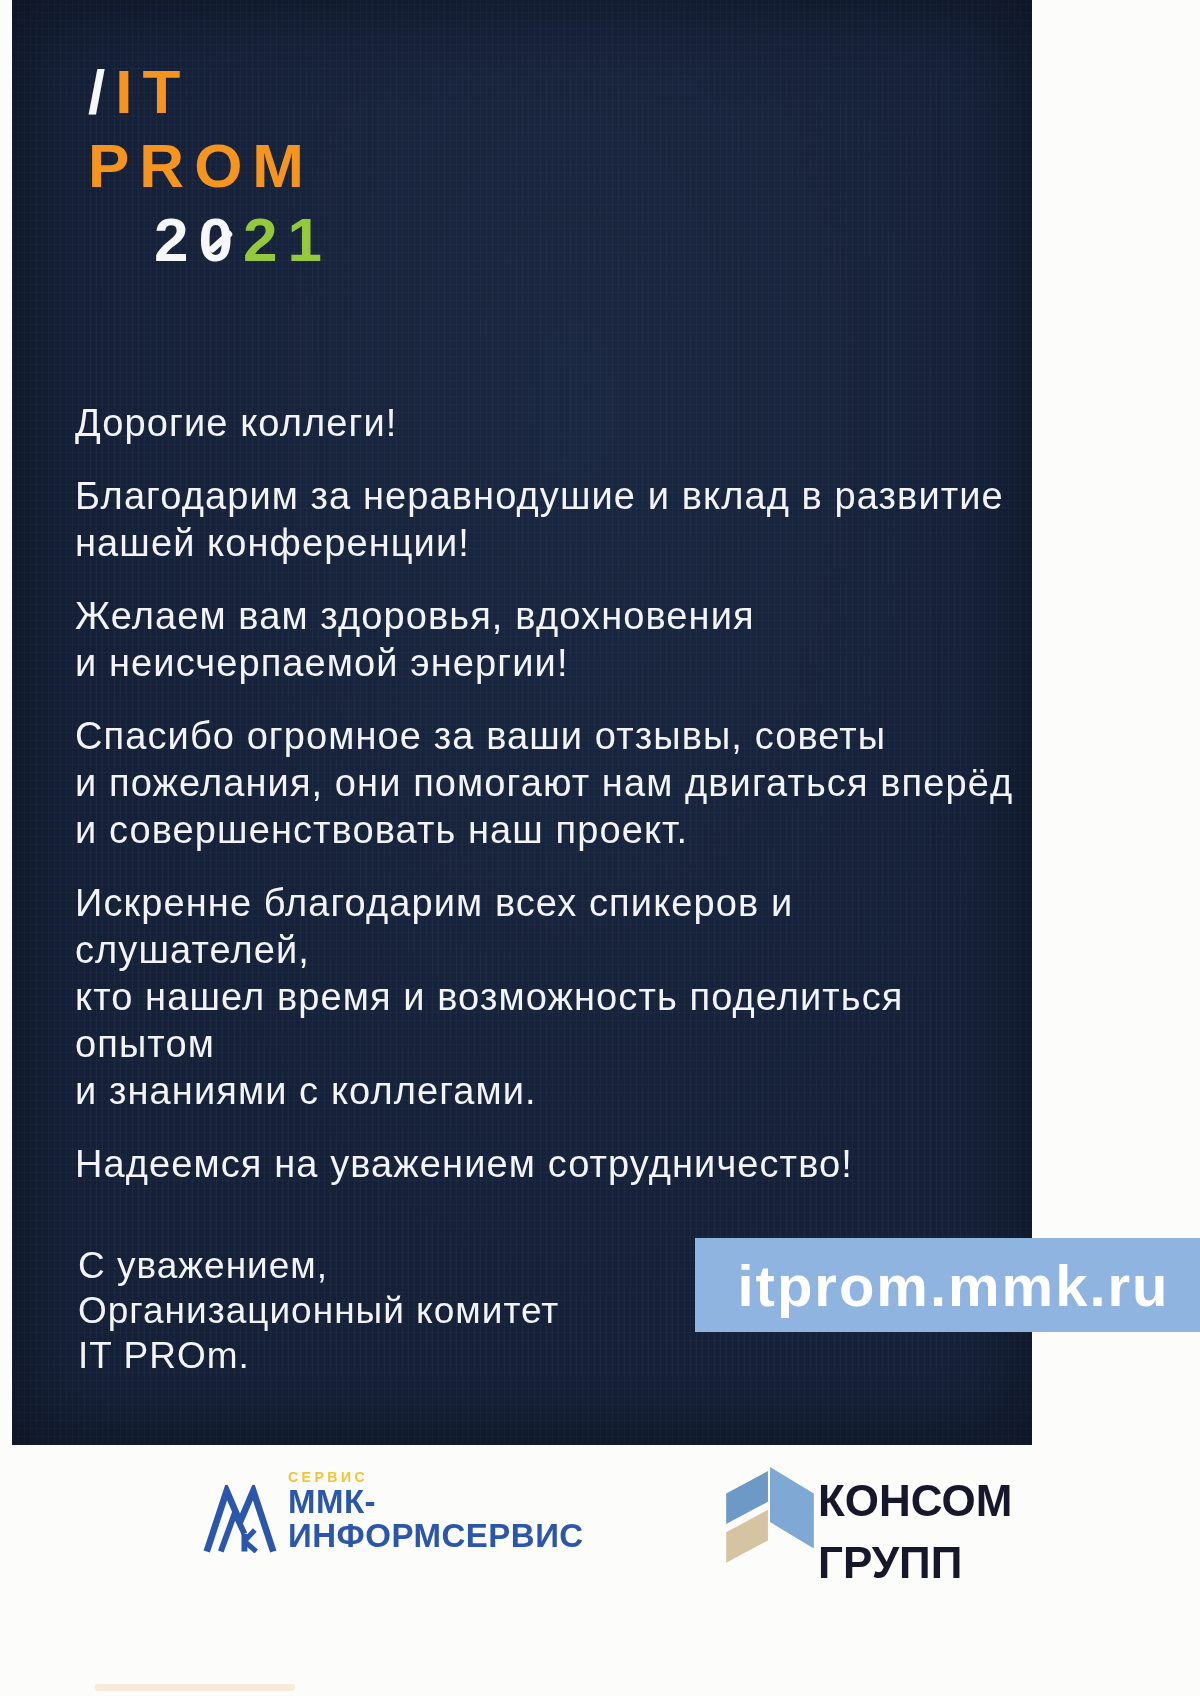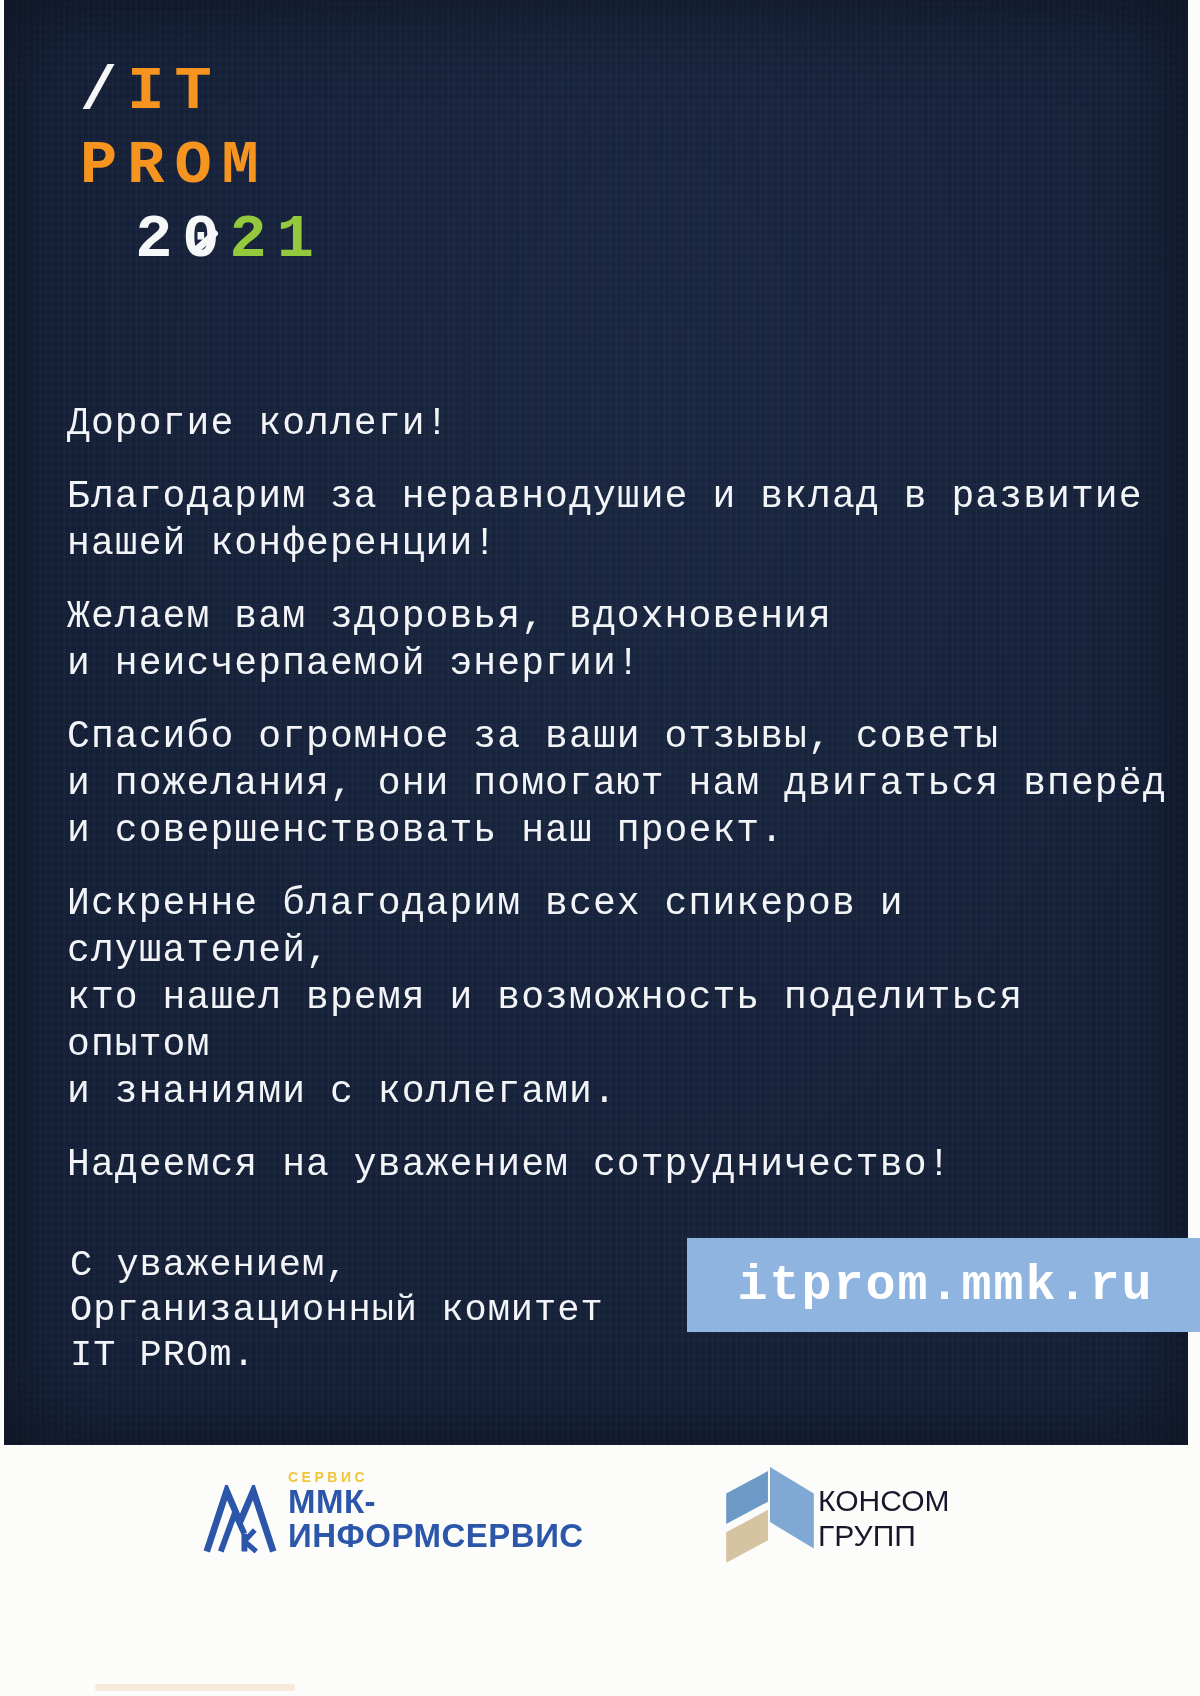--- a/index.html
+++ b/index.html
@@ -3,28 +3,27 @@
 <meta charset="utf-8">
 <style>
   html,body{margin:0;padding:0;background:#ffffff;}
   .page{
     position:relative;width:1200px;height:1696px;overflow:hidden;
     background:#fcfcfb;
     font-family:"Liberation Sans","DejaVu Sans",sans-serif;
   }
   
   .dark-area{
-    position:absolute;left:4px;top:0;width:1184px;height:1445px;
+    position:absolute;left:12px;top:0;width:1020px;height:1445px;
     background:
       radial-gradient(ellipse at 55% 28%, rgba(70,95,140,0.10), transparent 62%),
       repeating-linear-gradient(90deg, rgba(130,160,205,0.050) 0 1px, transparent 1px 6px),
       repeating-linear-gradient(0deg, rgba(130,160,205,0.042) 0 1px, transparent 1px 8px),
       #162138;
     box-shadow:inset 0 0 90px rgba(0,0,0,0.45);
-    font-family:Liberation Mono, monospace;
   }
   
   .logo{position:absolute;left:76px;top:55px;width:244px;font-weight:bold;font-size:62px;line-height:74px;letter-spacing:10px;}
   .logo .white{color:#f6f7f8;}
   .logo .orange{color:#f5941f;}
   .logo .green{color:#94c83d;}
   .logo-line3{text-align:right;}
   .zero{position:relative;display:inline-block;}
   .zslash{position:absolute;left:16%;top:47%;width:66%;height:7px;background:#f6f7f8;border-radius:4px;transform:rotate(-42deg);}
   
@@ -32,30 +31,30 @@
   
   .letter{position:absolute;left:63px;top:400px;color:#f2f4f7;font-size:38px;line-height:47px;letter-spacing:1.1px;}
   .letter .para{margin:0 0 26px 0;}
   
   .signature{position:absolute;left:66px;top:1243px;color:#f2f4f7;font-size:37px;line-height:45px;letter-spacing:1px;}
   
   .banner{
     position:absolute;left:683px;top:1238px;width:517px;height:94px;
     background:#8fb4df;display:flex;align-items:center;justify-content:center;
   }
-  .banner .url{color:#ffffff;font-size:50px;font-weight:bold;letter-spacing:2px;}
+  .banner .url{color:#ffffff;font-size:58px;font-weight:bold;letter-spacing:2px;}
   
   .footer{position:absolute;left:0;top:1445px;width:956px;height:251px;background:#fcfcfb;}
   .mmk-icon{position:absolute;left:203px;top:40px;width:74px;height:68px;}
   .mmk-text{position:absolute;left:288px;top:24px;}
   .mmk-service{color:#f2c437;font-size:14px;font-weight:bold;letter-spacing:3.5px;height:16px;}
   .mmk-name{color:#2c56a9;font-size:33px;font-weight:bold;line-height:34px;letter-spacing:0.5px;}
   .konsom-icon{position:absolute;left:726px;top:20px;width:88px;height:107px;}
-  .konsom-text{position:absolute;left:818px;top:38px;width:140px;color:#17172b;font-size:30px;font-weight:normal;line-height:35px;}
-  .konsom-text .line2{text-align:left;}
+  .konsom-text{position:absolute;left:818px;top:38px;width:140px;color:#17172b;font-size:44px;font-weight:bold;line-height:35px;}
+  .konsom-text .line2{text-align:left;margin-top:27px;}
   
   .scan-mark{position:absolute;left:95px;top:1684px;width:200px;height:7px;background:#f3e0c8;opacity:.65;border-radius:3px;}
 </style>
 </head>
 <body>
 
 <div class="page">
 
   <div class="dark-area">
 

